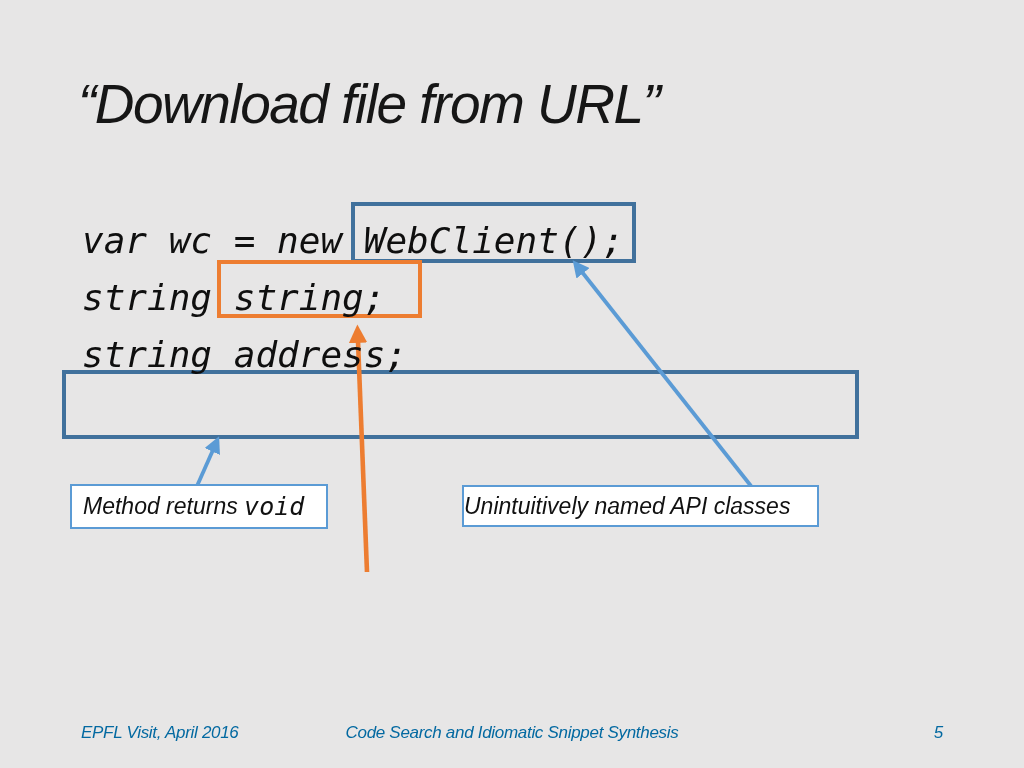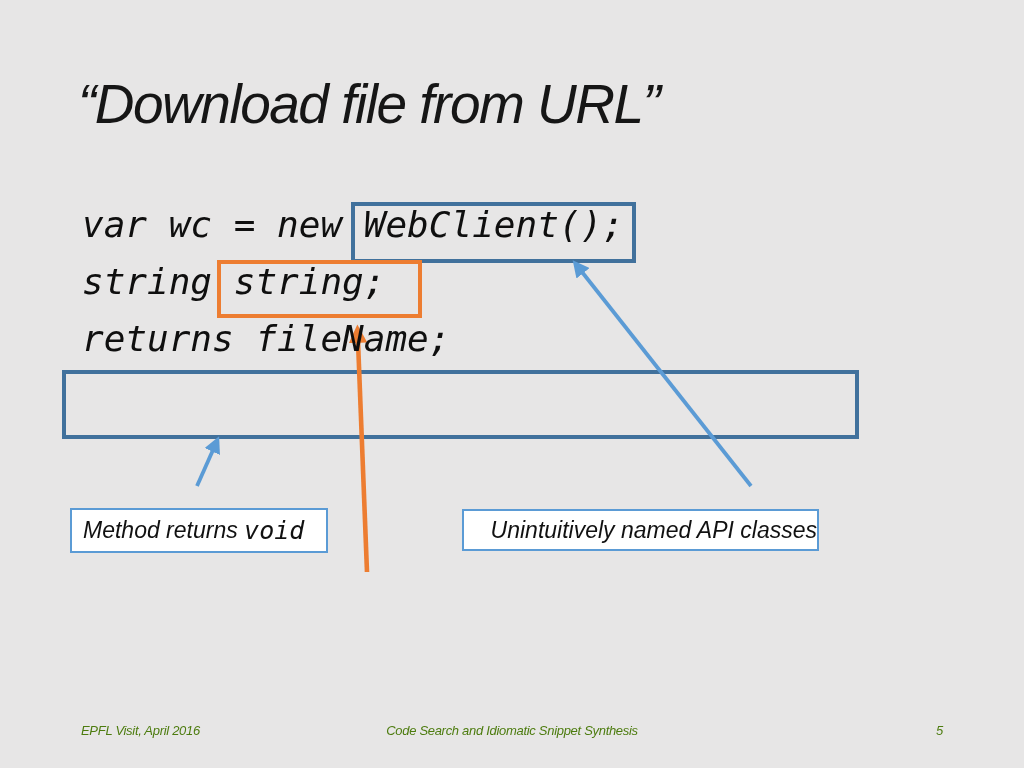--- a/index.html
+++ b/index.html
@@ -45,21 +45,21 @@
     left: 0; top: 0;
     width: 1024px;
     height: 768px;
     z-index: 2;
     pointer-events: none;
   }
   
   .code {
     position: absolute;
     left: 82px;
-    top: 196px;
+    top: 212px;
     z-index: 3;
     font-family: "DejaVu Sans Mono", "Liberation Mono", monospace;
     font-size: 36px;
     color: #0f0f0f;
   }
   .code-line {
     height: 57px;
     line-height: 57px;
     white-space: pre;
   }
@@ -67,37 +67,36 @@
   .label-box {
     position: absolute;
     box-sizing: border-box;
     background: #ffffff;
     display: flex;
     align-items: center;
     font-size: 23px;
     color: #111111;
     z-index: 4;
     white-space: pre;
-    margin-top: 24px;
   }
   .label-box.blue   { border: 2px solid #5b9bd5; }
   .label-box.orange { border: 2px solid #ed7d31; }
   .label-method    { left: 70px;  top: 484px; width: 258px; height: 45px; padding-left: 11px; }
-  .label-unintuit  { left: 462px; top: 485px; width: 357px; height: 42px; justify-content: flex-end; }
+  .label-unintuit  { left: 462px; top: 485px; width: 357px; height: 42px; justify-content: flex-start; }
   .label-uninit    { left: 70px;  top: 573px; width: 339px; height: 41px; padding-left: 11px; }
   .mono-inline {
     font-family: "DejaVu Sans Mono", "Liberation Mono", monospace;
     font-size: 25px;
   }
   
   .footer-item {
     position: absolute;
     top: 723px;
-    font-size: 13px;
-    color: #4d7c0f;
+    font-size: 17px;
+    color: #0369a1;
     letter-spacing: -0.3px;
     z-index: 3;
     white-space: nowrap;
   }
   .footer-left   { left: 81px; }
   .footer-center { left: 512px; transform: translateX(-50%); }
   .footer-page   { right: 81px; }
 </style>
 </head>
 <body>
@@ -120,21 +119,21 @@
       </marker>
     </defs>
     <line x1="751" y1="486" x2="582" y2="272" stroke="#5b9bd5" stroke-width="3.8" marker-end="url(#head-blue)"></line>
     <line x1="197" y1="486" x2="213" y2="450" stroke="#5b9bd5" stroke-width="3.8" marker-end="url(#head-blue)"></line>
     <line x1="367" y1="572" x2="358" y2="341" stroke="#ed7d31" stroke-width="4.6" marker-end="url(#head-orange)"></line>
   </svg>
 
   <div class="code">
     <div class="code-line"><span>var wc = new </span><span>WebClient();</span></div>
     <div class="code-line"><span>string </span><span>string;</span></div>
-    <div class="code-line">returns fileName;</div>
+    <div class="code-line">string address;</div>
   </div>
 
   <div class="label-box blue label-method"><span>Method returns </span><span class="mono-inline">void</span></div>
 
   <div class="label-box blue label-unintuit"><span>Unintuitively named API classes</span></div>
 
 
   <div class="footer-item footer-left">EPFL Visit, April 2016</div>
   <div class="footer-item footer-center">Code Search and Idiomatic Snippet Synthesis</div>
   <div class="footer-item footer-page">5</div>

